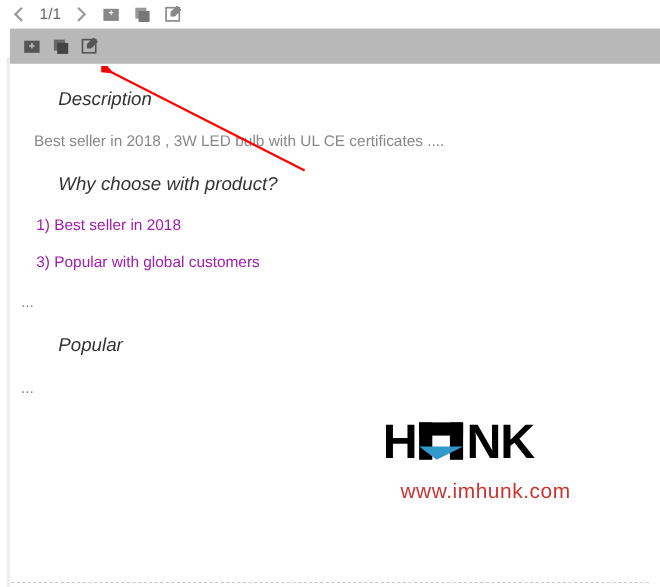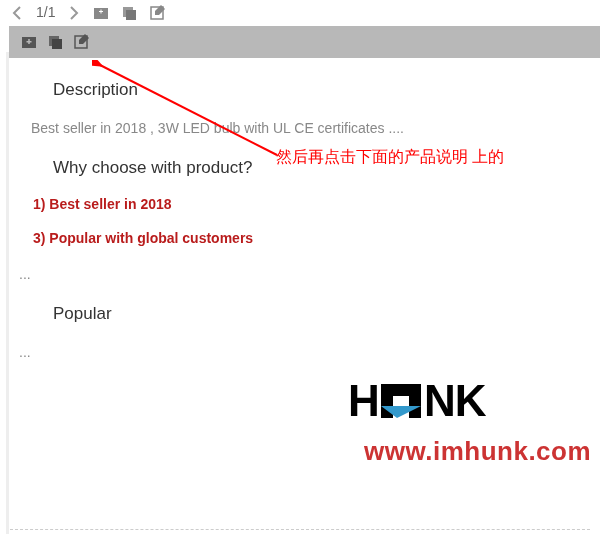--- a/index.html
+++ b/index.html
@@ -55,31 +55,31 @@
     .content {
       padding: 0 10px;
       margin-left: 9px;
       background: #fff;
     }
     .section-title {
       font-size: 17px;
       color: #333;
       margin: 22px 0 0 34px;
       font-weight: normal;
+      font-style: italic;
     }
     .body-text {
       font-size: 14px;
       color: #888;
       margin: 20px 0 0 12px;
     }
     .list-item {
       font-size: 14px;
-      color: #b91c1c;
+      color: #a21caf;
       margin: 18px 0 0 14px;
-      font-weight: bold;
     }
     .ellipsis {
       font-size: 14px;
       color: #888;
       margin: 20px 0 0 0;
     }
     .annotation {
       position: absolute;
       left: 276px;
       top: 142px;
@@ -100,22 +100,22 @@
       top: 376px;
     }
     .logo-text {
       font-family: Arial, sans-serif;
       font-weight: 900;
       font-size: 44px;
       letter-spacing: -1px;
     }
     .logo-url {
       font-family: Arial, sans-serif;
-      font-weight: bold;
-      font-size: 26px;
+      font-weight: normal;
+      font-size: 19px;
       color: #cc3333;
       letter-spacing: 0.5px;
     }
     .left-border {
       position: absolute;
       left: 6px;
       top: 52px;
       bottom: 0;
       width: 3px;
       background: #eee;
@@ -206,21 +206,20 @@
 <svg class="arrow-svg" width="200" height="110">
   <defs>
     <marker id="arrowhead" markerWidth="10" markerHeight="8" refX="2" refY="4" orient="auto">
       <polygon points="10 0, 0 4, 10 8" fill="#ff0000"></polygon>
     </marker>
   </defs>
   <line x1="185" y1="95" x2="8" y2="5" stroke="#ff0000" stroke-width="2" marker-end="url(#arrowhead)"></line>
 </svg>
 
 <div class="annotation">
-  <div>然后再点击下面的产品说明 上的</div>
 </div>
 
 <div class="logo">
   <svg width="210" height="70" viewBox="0 0 210 70">
     <text x="0" y="40" class="logo-text" fill="#000" font-weight="900" font-size="44">H</text>
     <rect x="33" y="8" width="12" height="34" fill="#000"></rect>
     <rect x="33" y="8" width="40" height="12" fill="#000"></rect>
     <rect x="61" y="8" width="12" height="34" fill="#000"></rect>
     <polygon points="33,30 73,30 49,42" fill="#3399cc"></polygon>
     <text x="76" y="40" class="logo-text" fill="#000" font-weight="900" font-size="44">NK</text>

